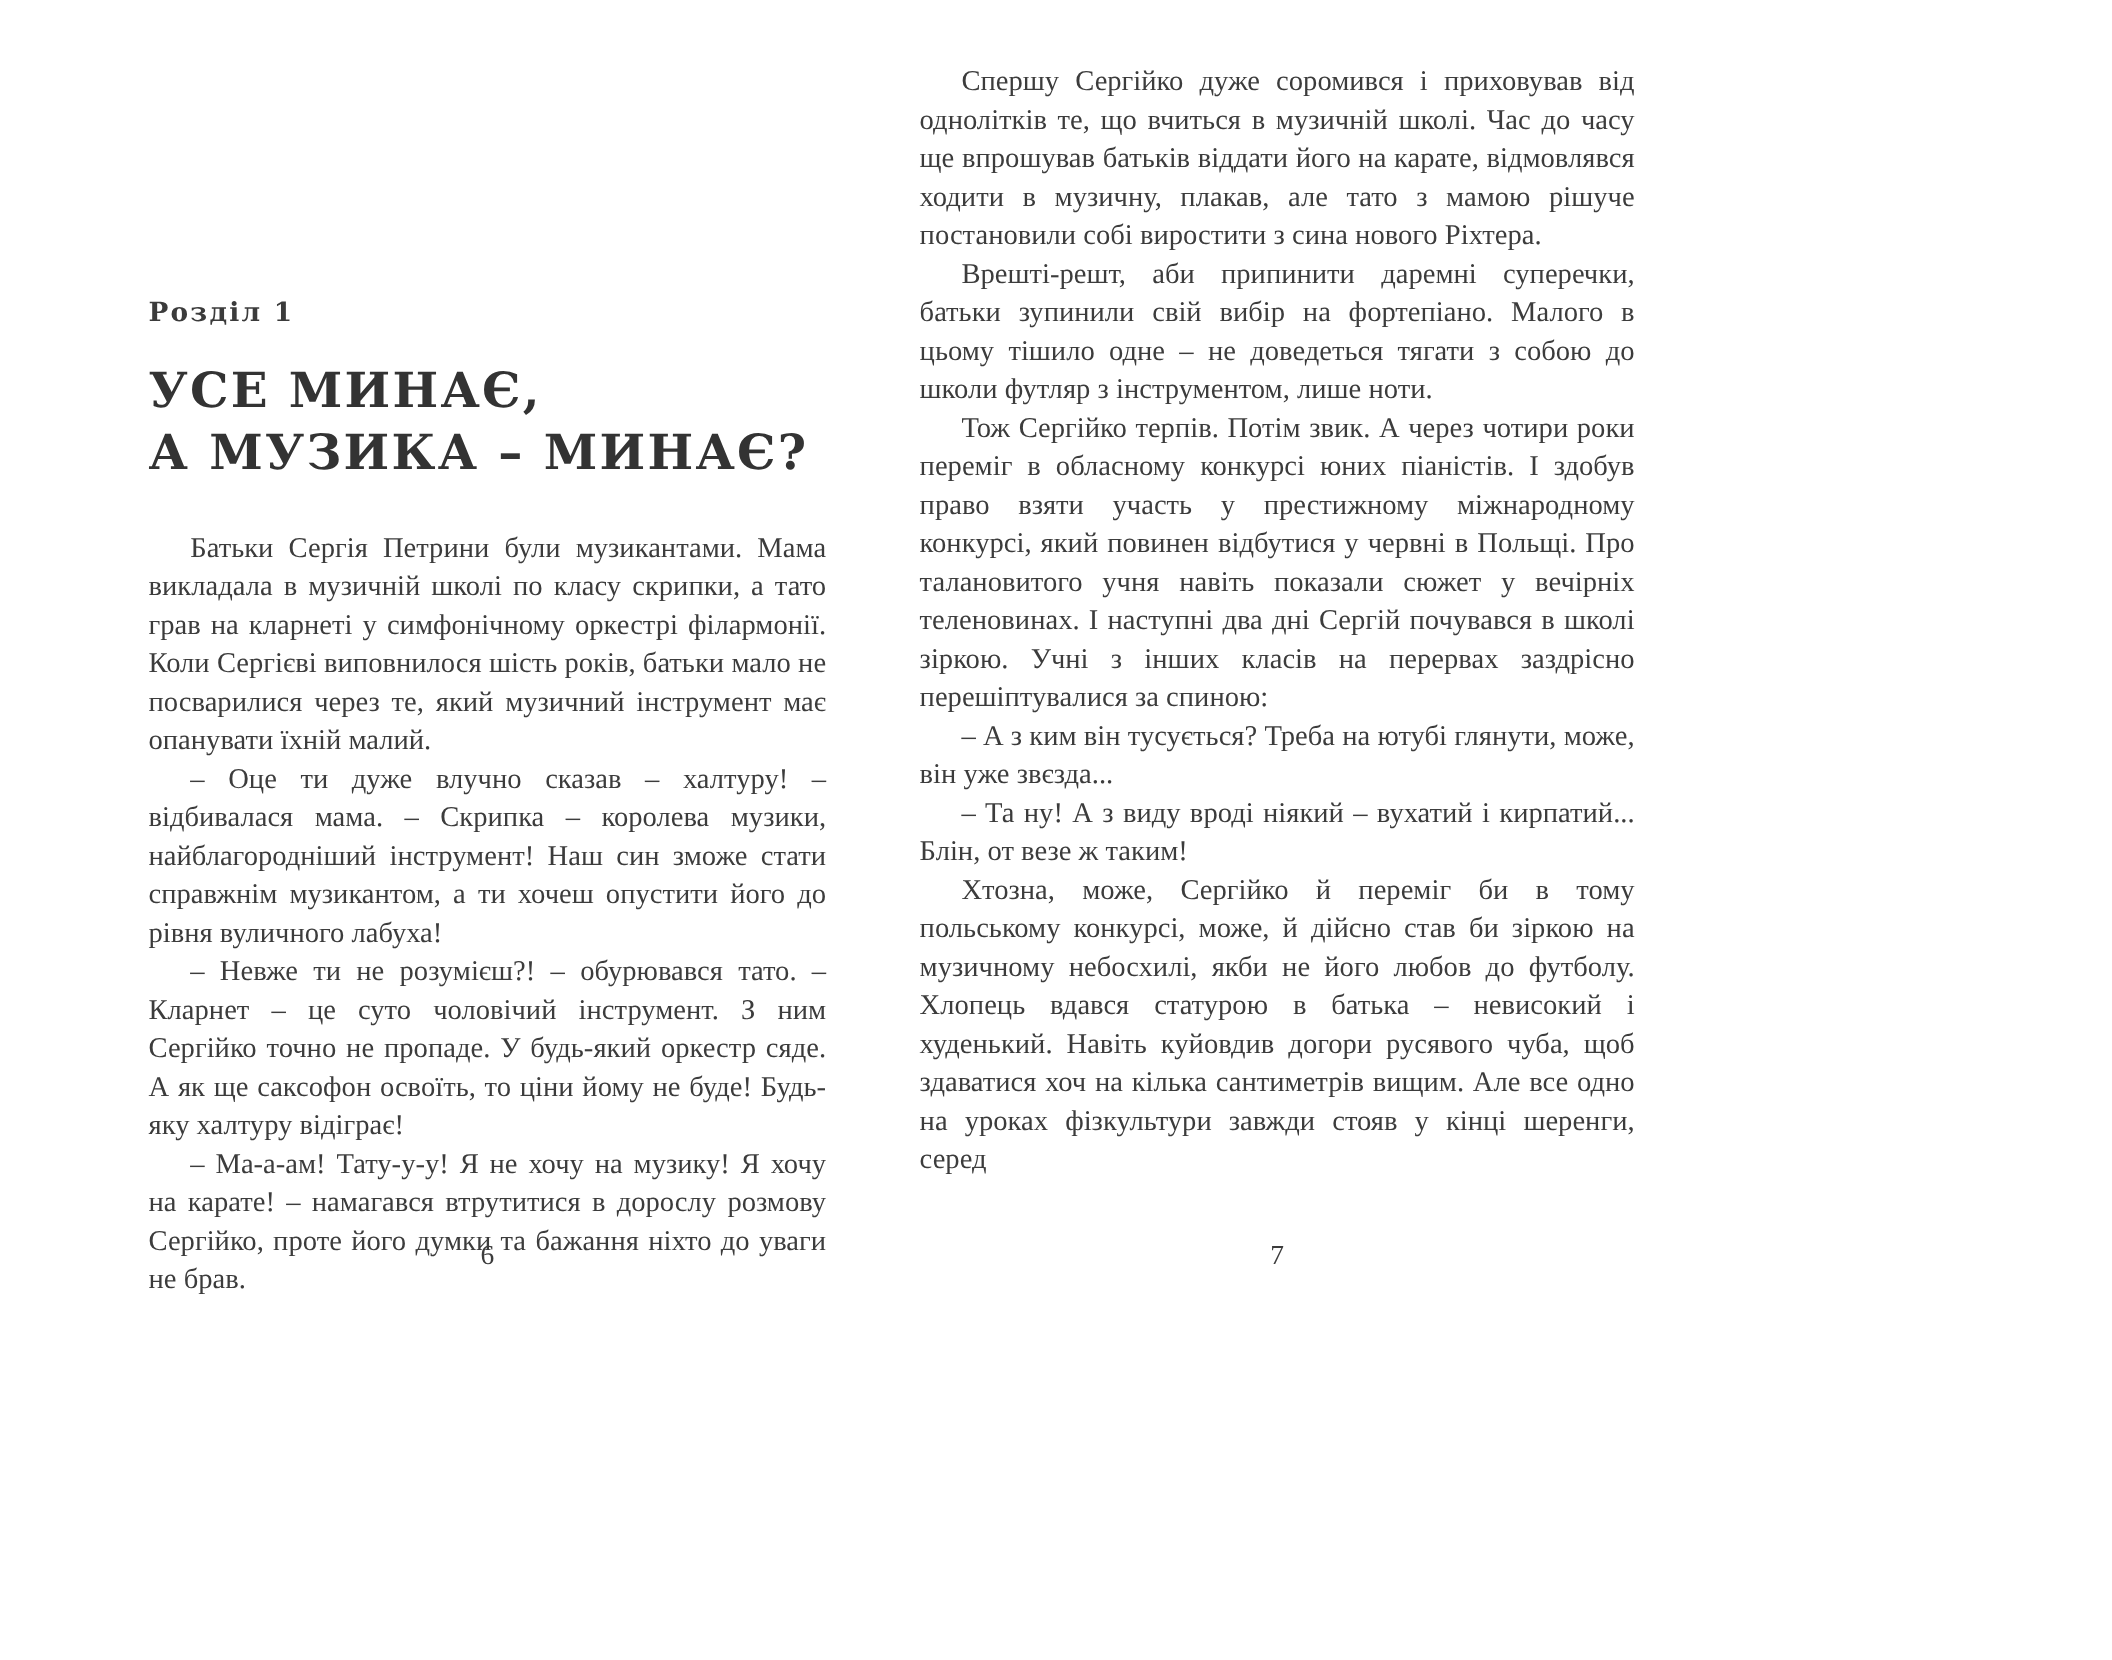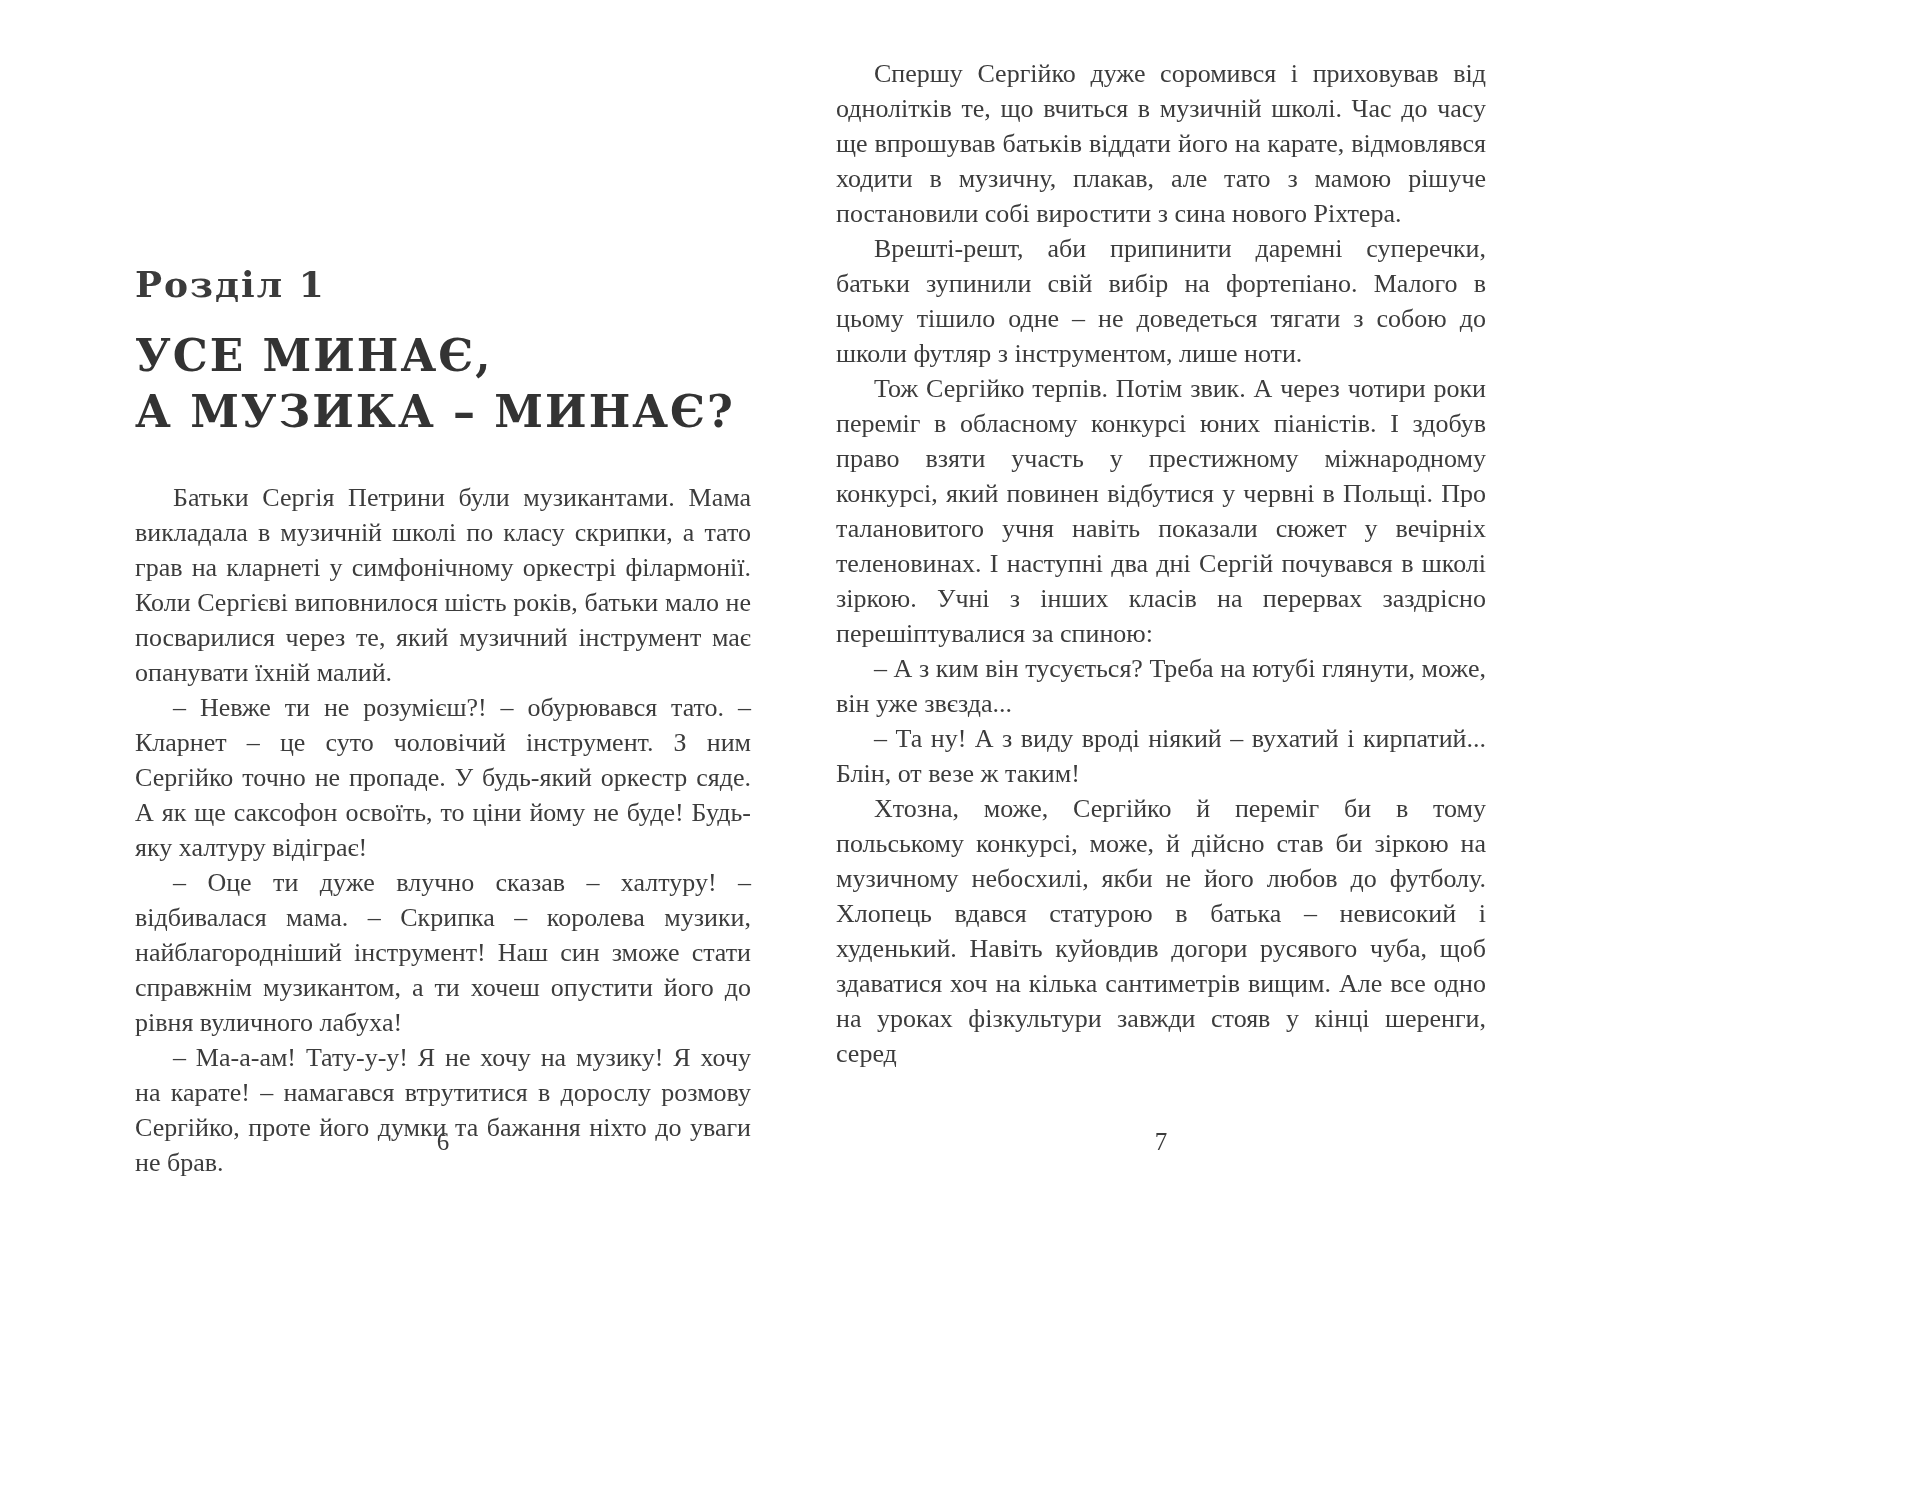--- a/index.html
+++ b/index.html
@@ -19,21 +19,21 @@
     top: 0;
     height: 1509px;
   }
   .page-left  { left: 135px; width: 616px; }
   .page-right { left: 836px; width: 650px; }
 
   .chapter-label {
     margin-top: 262px;
     font-family: "DejaVu Serif", serif;
     font-weight: 700;
-    font-size: 36px;
+    font-size: 24px;
     line-height: 44px;
     letter-spacing: 2px;
     color: #3b3b3b;
   }
   .chapter-title {
     margin-top: 22px;
     font-family: "DejaVu Serif", serif;
     font-weight: 700;
     font-size: 44px;
     line-height: 56px;
@@ -68,22 +68,22 @@
 <div class="spread">
 
   <div class="page page-left">
     <div class="chapter-label">Розділ 1</div>
     <h1 class="chapter-title">
       <span>УСЕ МИНАЄ,</span><br>
       <span>А МУЗИКА – МИНАЄ?</span>
     </h1>
     <div class="body-text">
       <p>Батьки Сергія Петрини були музикантами. Мама викладала в музичній школі по класу скрипки, а тато грав на кларнеті у симфонічному оркестрі філармонії. Коли Сергієві виповнилося шість років, батьки мало не посварилися через те, який музичний інструмент має опанувати їхній малий.</p>
+      <p>– Оце ти дуже влучно сказав – халтуру! – відбивалася мама. – Скрипка – королева музики, найблагородніший інструмент! Наш син зможе стати справжнім музикантом, а ти хочеш опустити його до рівня вуличного лабуха!</p>
       <p>– Невже ти не розумієш?! – обурювався тато. – Кларнет – це суто чоловічий інструмент. З ним Сергійко точно не пропаде. У будь-який оркестр сяде. А як ще саксофон освоїть, то ціни йому не буде! Будь-яку халтуру відіграє!</p>
-      <p>– Оце ти дуже влучно сказав – халтуру! – відбивалася мама. – Скрипка – королева музики, найблагородніший інструмент! Наш син зможе стати справжнім музикантом, а ти хочеш опустити його до рівня вуличного лабуха!</p>
       <p>– Ма-а-ам! Тату-у-у! Я не хочу на музику! Я хочу на карате! – намагався втрутитися в дорослу розмову Сергійко, проте його думки та бажання ніхто до уваги не брав.</p>
     </div>
     <div class="page-number">6</div>
   </div>
 
   <div class="page page-right">
     <div class="body-text">
       <p>Спершу Сергійко дуже соромився і приховував від однолітків те, що вчиться в музичній школі. Час до часу ще впрошував батьків віддати його на карате, відмовлявся ходити в музичну, плакав, але тато з мамою рішуче постановили собі виростити з сина нового Ріхтера.</p>
       <p>Врешті-решт, аби припинити даремні суперечки, батьки зупинили свій вибір на фортепіано. Малого в цьому тішило одне – не доведеться тягати з собою до школи футляр з інструментом, лише ноти.</p>
       <p>Тож Сергійко терпів. Потім звик. А через чотири роки переміг в обласному конкурсі юних піаністів. І здобув право взяти участь у престижному міжнародному конкурсі, який повинен відбутися у червні в Польщі. Про талановитого учня навіть показали сюжет у вечірніх теленовинах. І наступні два дні Сергій почувався в школі зіркою. Учні з інших класів на перервах заздрісно перешіптувалися за спиною:</p>

